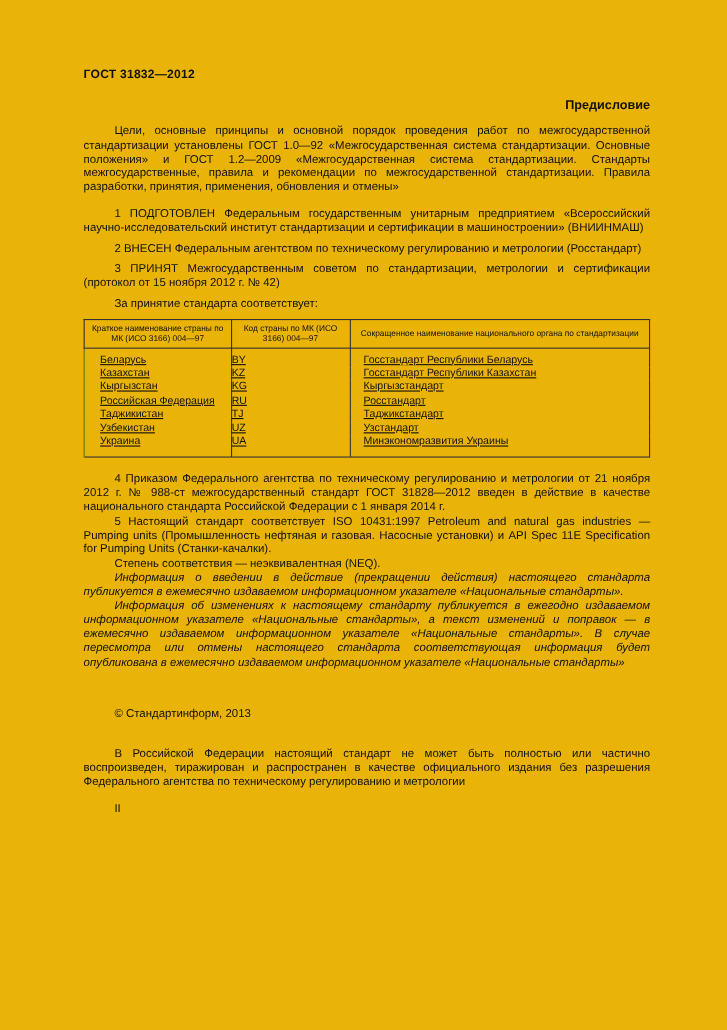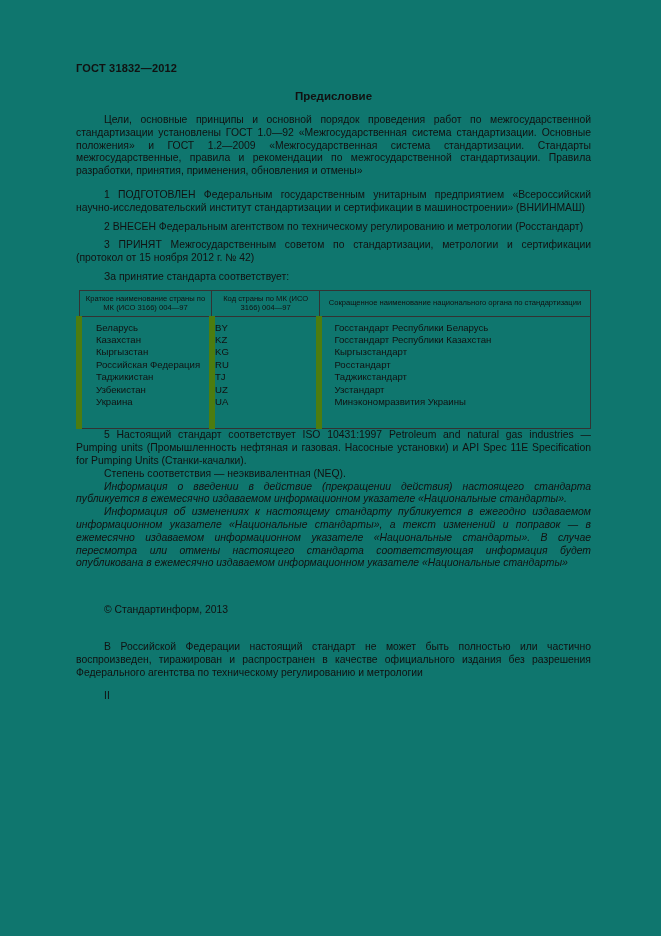--- a/index.html
+++ b/index.html
@@ -1,53 +1,53 @@
 <!DOCTYPE html>
 <html><head>
 <meta charset="utf-8">
 <style>
   * { margin:0; padding:0; box-sizing:border-box; }
   html,body { background:#ffffff; }
   .page {
-    width:661px; height:936px; background:#0f766e; position:relative;
+    width:661px; height:936px; background:#eab308; position:relative;
     font-family:"Liberation Sans", sans-serif; color:#111; overflow:hidden;
   }
   .content { position:absolute; left:76px; top:62px; width:515px; }
 
   .doc-number { font-size:11px; font-weight:bold; letter-spacing:.2px; }
 
-  .title { text-align:center; font-weight:bold; font-size:11.5px; margin-top:16px; text-indent:0; }
+  .title { text-align:right; font-weight:bold; font-size:11.5px; margin-top:16px; text-indent:0; }
 
   p.body-par {
     font-size:10.4px; line-height:12.8px; text-align:justify; text-indent:28px;
   }
   .intro { margin-top:12px; }
   .info-heading { margin-top:13px; font-weight:bold; font-size:10.4px; text-indent:28px; }
 
   .clause-1 { margin-top:11px; }
   .clause-next { margin-top:6px; }
   .vote-intro { margin-top:6px; }
 
   table.vote-table {
     margin-top:6px; width:100%; border-collapse:collapse;
     border:1px solid #333;
   }
   table.vote-table th {
     border:1px solid #333; font-weight:normal; font-size:7.6px; line-height:9.4px;
     padding:3px 4px; text-align:center; vertical-align:middle;
   }
   table.vote-table td {
-    border-left:6px solid #4d7c0f; border-right:1px solid #333;
-    font-size:9.6px; line-height:12.4px; vertical-align:top;
+    border-left:1px solid #4d7c0f; border-right:1px solid #333;
+    font-size:9.6px; line-height:12.4px; vertical-align:top;text-decoration:underline;
   }
   td.c-country { padding:0 4px 0 14px; width:26%; }
   td.c-code    { text-align:left; width:21%; }
   td.c-org     { padding:0 4px 0 12px; width:53%; }
   table.vote-table tbody tr:first-child td { padding-top:5px; }
-  table.vote-table tbody tr:last-child td  { padding-bottom:20px; }
+  table.vote-table tbody tr:last-child td  { padding-bottom:7px; }
 
   .clause-4 { margin-top:14px; }
   .seq { margin-top:0; }
 
   .notes { }
   .notes p { font-style:italic; }
 
   .copyright { margin-top:34px; text-align:right; font-size:10.4px; text-indent:0; }
 
   .restriction { margin-top:24px; }
@@ -113,20 +113,21 @@
           <td class="c-org">Узстандарт</td>
         </tr>
         <tr>
           <td class="c-country">Украина</td>
           <td class="c-code">UA</td>
           <td class="c-org">Минэкономразвития Украины</td>
         </tr>
       </tbody>
     </table>
 
+    <p class="body-par clause-4">4 Приказом Федерального агентства по техническому регулированию и метрологии от 21 ноября 2012 г. № 988-ст межгосударственный стандарт ГОСТ 31828—2012 введен в действие в качестве национального стандарта Российской Федерации с 1 января 2014 г.</p>
     <p class="body-par seq">5 Настоящий стандарт соответствует ISO 10431:1997 Petroleum and natural gas industries — Pumping units (Промышленность нефтяная и газовая. Насосные установки) и API Spec 11E Specification for Pumping Units (Станки-качалки).</p>
     <p class="body-par seq">Степень соответствия — неэквивалентная (NEQ).</p>
 
     <div class="notes">
       <p class="body-par">Информация о введении в действие (прекращении действия) настоящего стандарта публикуется в ежемесячно издаваемом информационном указателе «Национальные стандарты».</p>
       <p class="body-par seq">Информация об изменениях к настоящему стандарту публикуется в ежегодно издаваемом информационном указателе «Национальные стандарты», а текст изменений и поправок — в ежемесячно издаваемом информационном указателе «Национальные стандарты». В случае пересмотра или отмены настоящего стандарта соответствующая информация будет опубликована в ежемесячно издаваемом информационном указателе «Национальные стандарты»</p>
     </div>
 
     <p class="body-par copyright">©  Стандартинформ, 2013</p>
 

